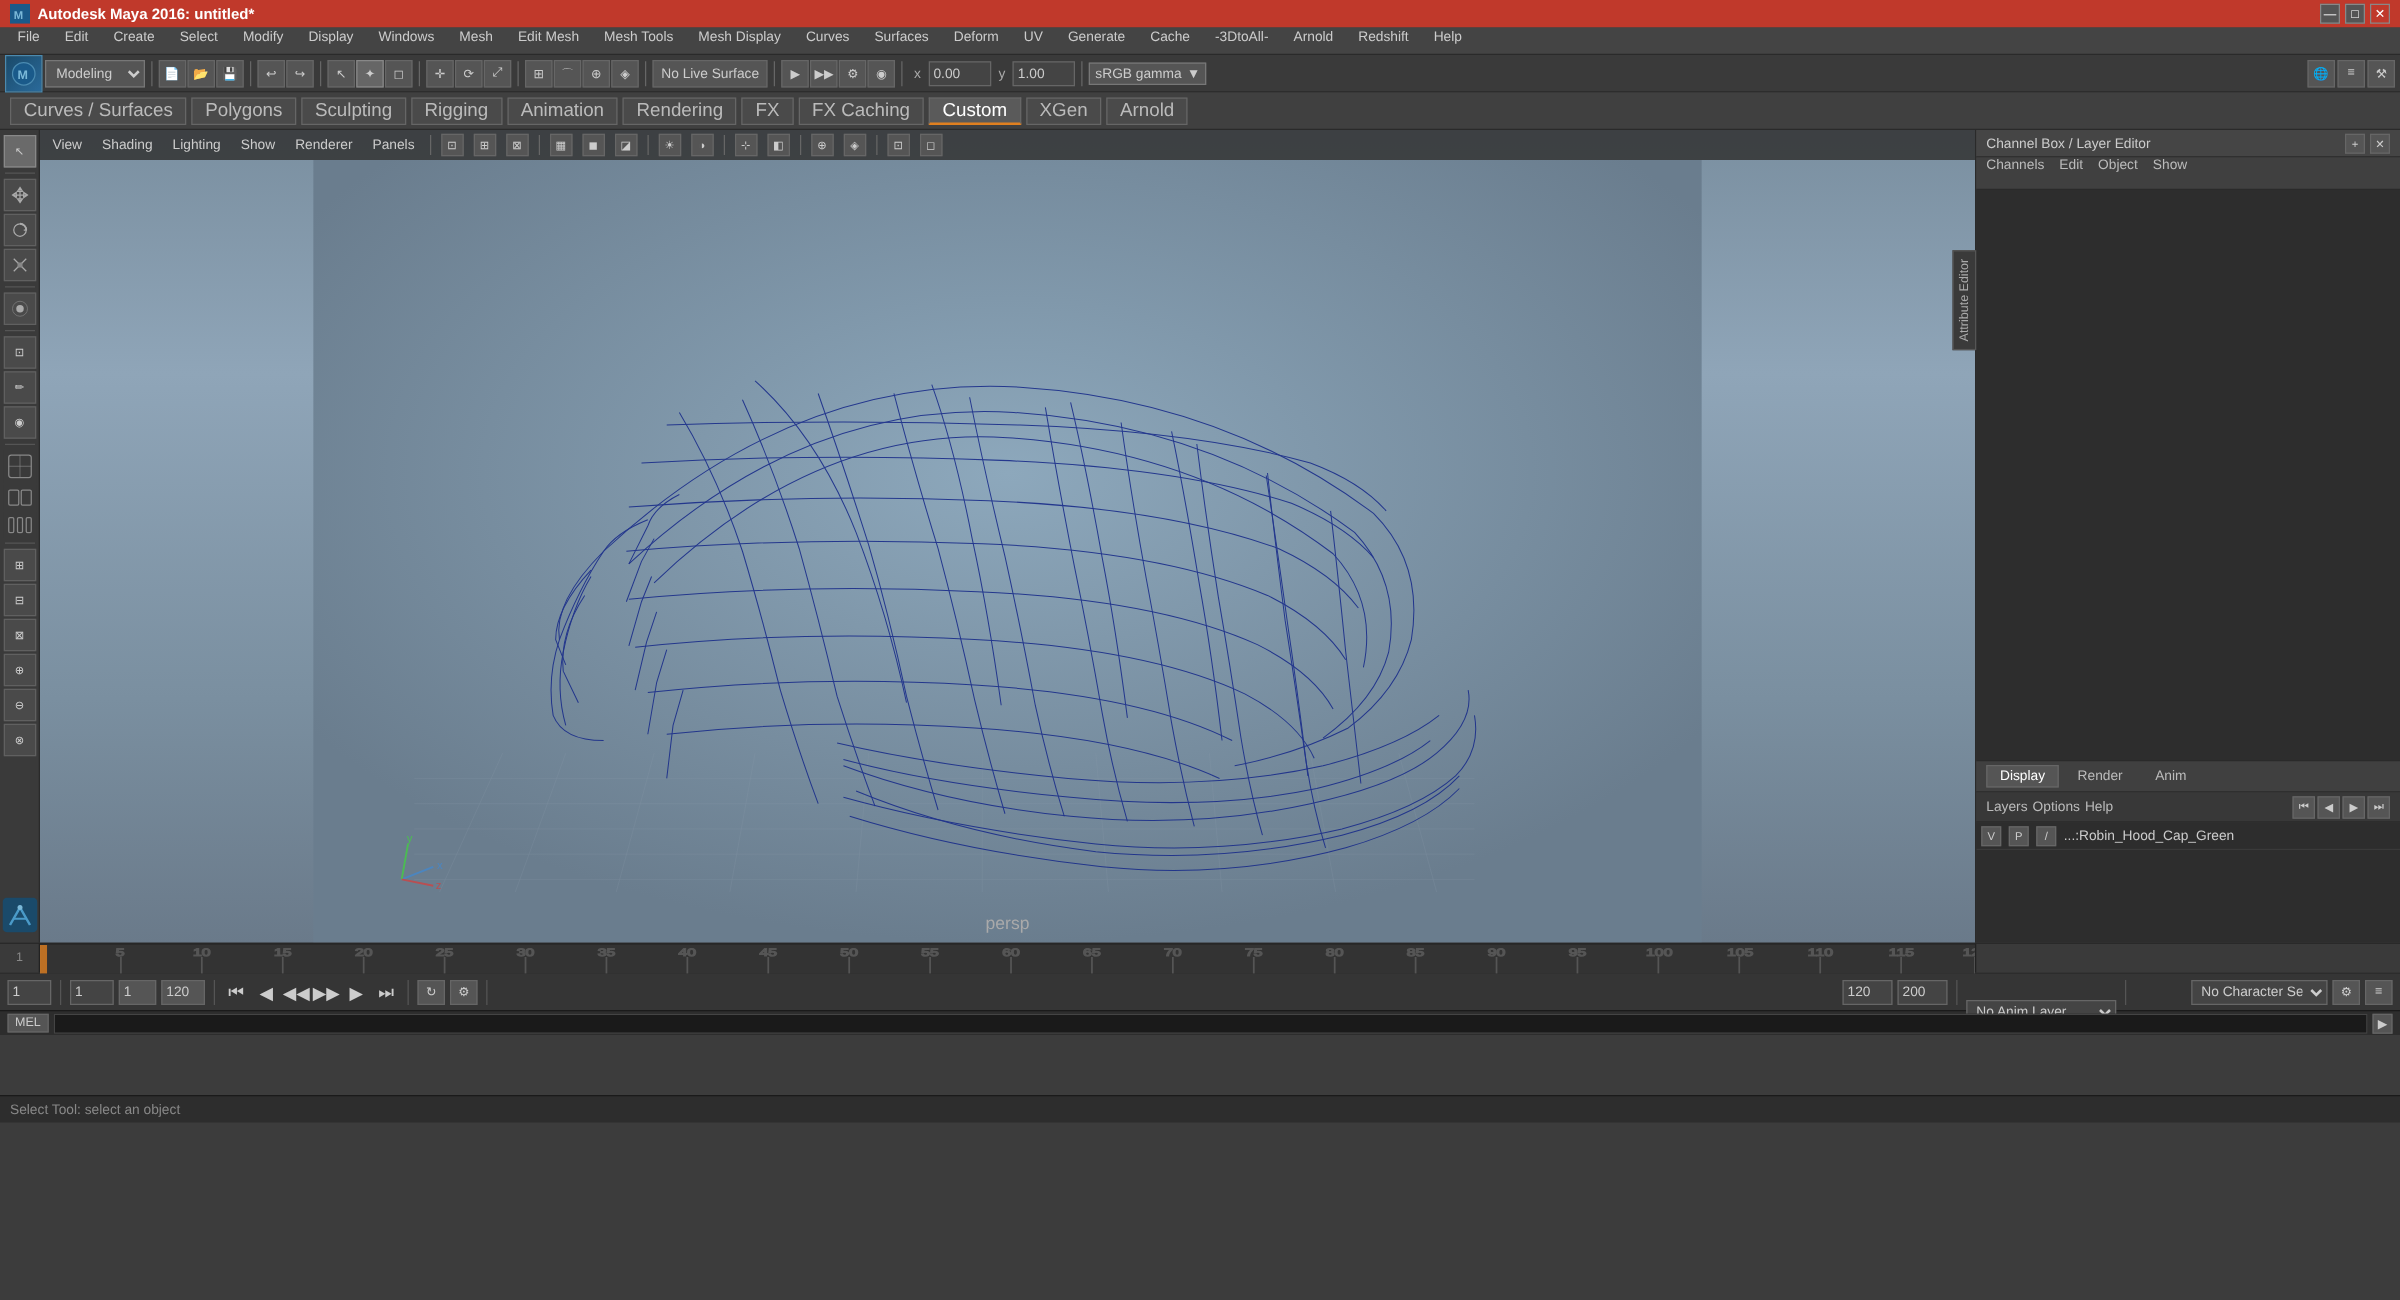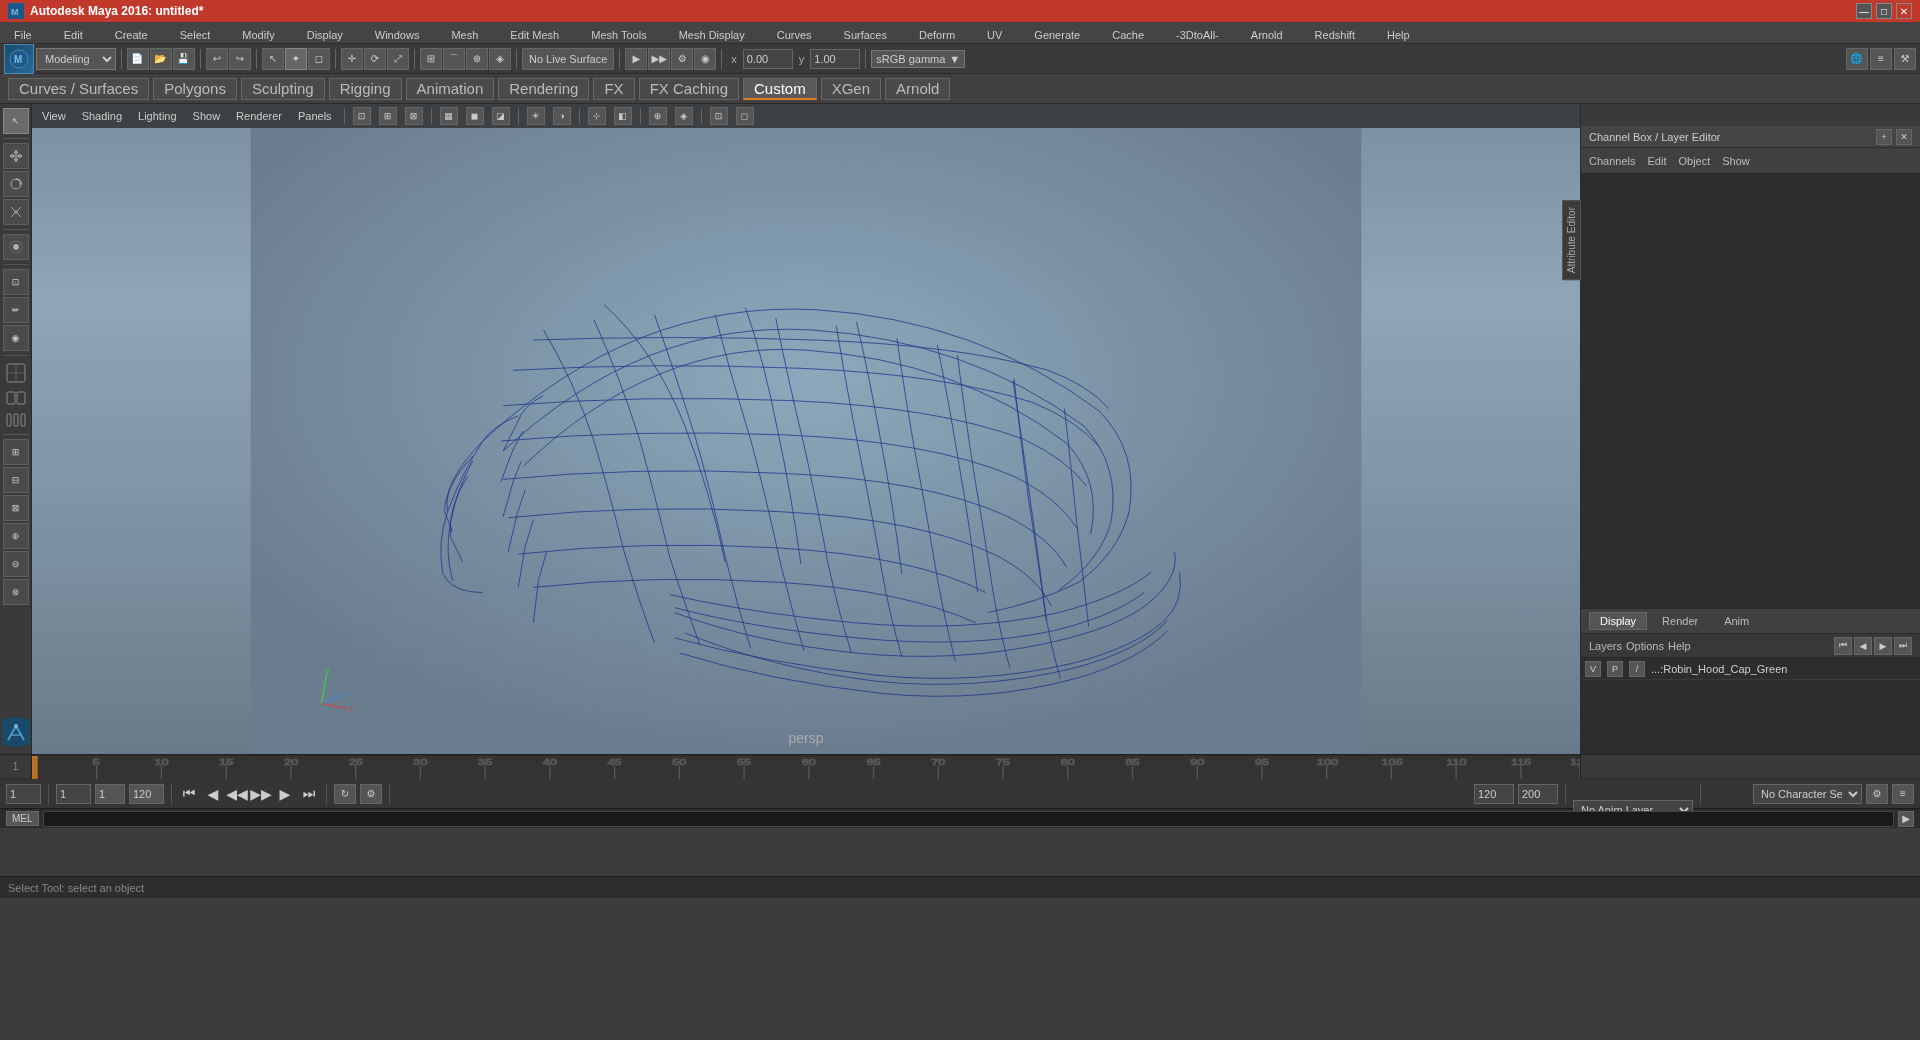--- a/index.html
+++ b/index.html
@@ -50,23 +50,23 @@
       justify-content: center;
       cursor: pointer;
     }
 
     
     #menu-bar {
       width: 100%;
       height: 22px;
       background: #444444;
       display: flex;
-      align-items: flex-end;
+      align-items: flex-start;
       padding: 0 6px;
-      gap: 16px;
+      gap: 4px;
       border-bottom: 1px solid #2a2a2a;
     }
     .menu-item {
       padding: 2px 8px;
       color: #cccccc;
       font-size: 11px;
       cursor: pointer;
     }
 
     
@@ -278,31 +278,30 @@
       flex-direction: column;
     }
     #right-panel-header {
       height: 22px;
       background: #454545;
       display: flex;
       align-items: center;
       justify-content: space-between;
       padding: 0 8px;
       border-bottom: 1px solid #2a2a2a;
-      margin-top: 22px;
     }
     #right-panel-title {
       color: #ccc;
       font-size: 11px;
     }
     #channel-tabs {
       height: 26px;
       background: #404040;
       display: flex;
-      align-items: center;
+      align-items: flex-start;
       padding: 0 8px;
       gap: 12px;
       border-bottom: 1px solid #2a2a2a;
     }
     .ct-item {
       color: #bbb;
       font-size: 11px;
       cursor: pointer;
     }
     #channels-area {

